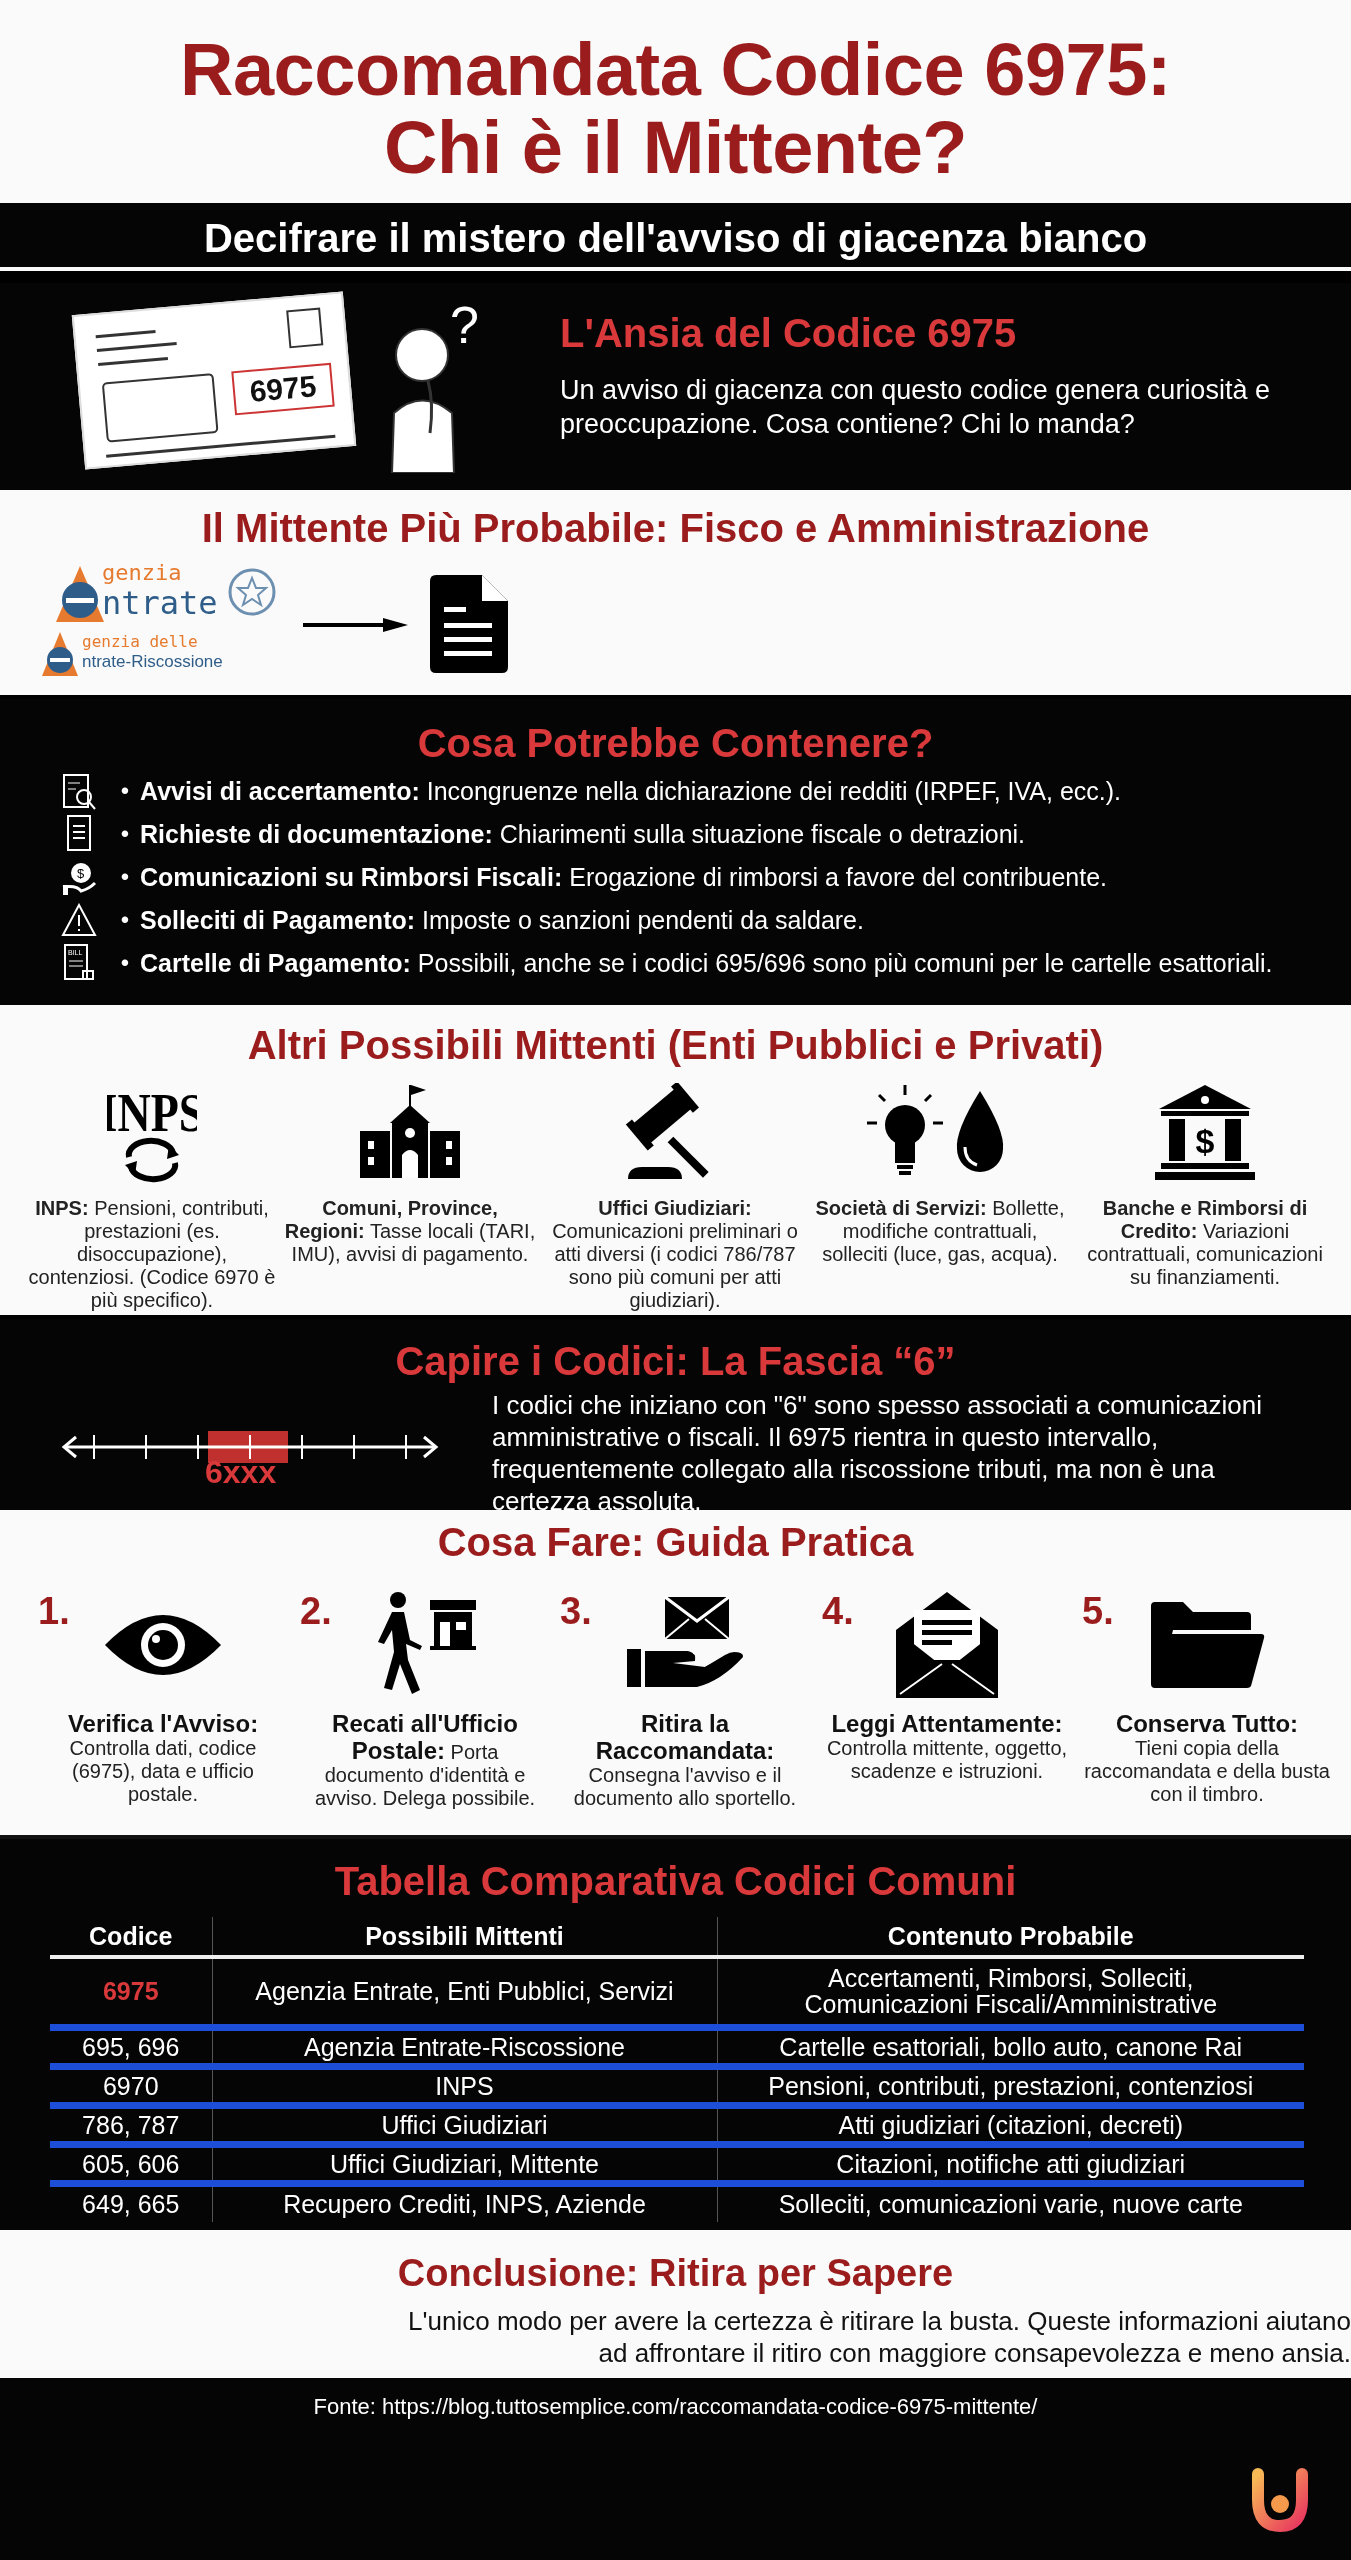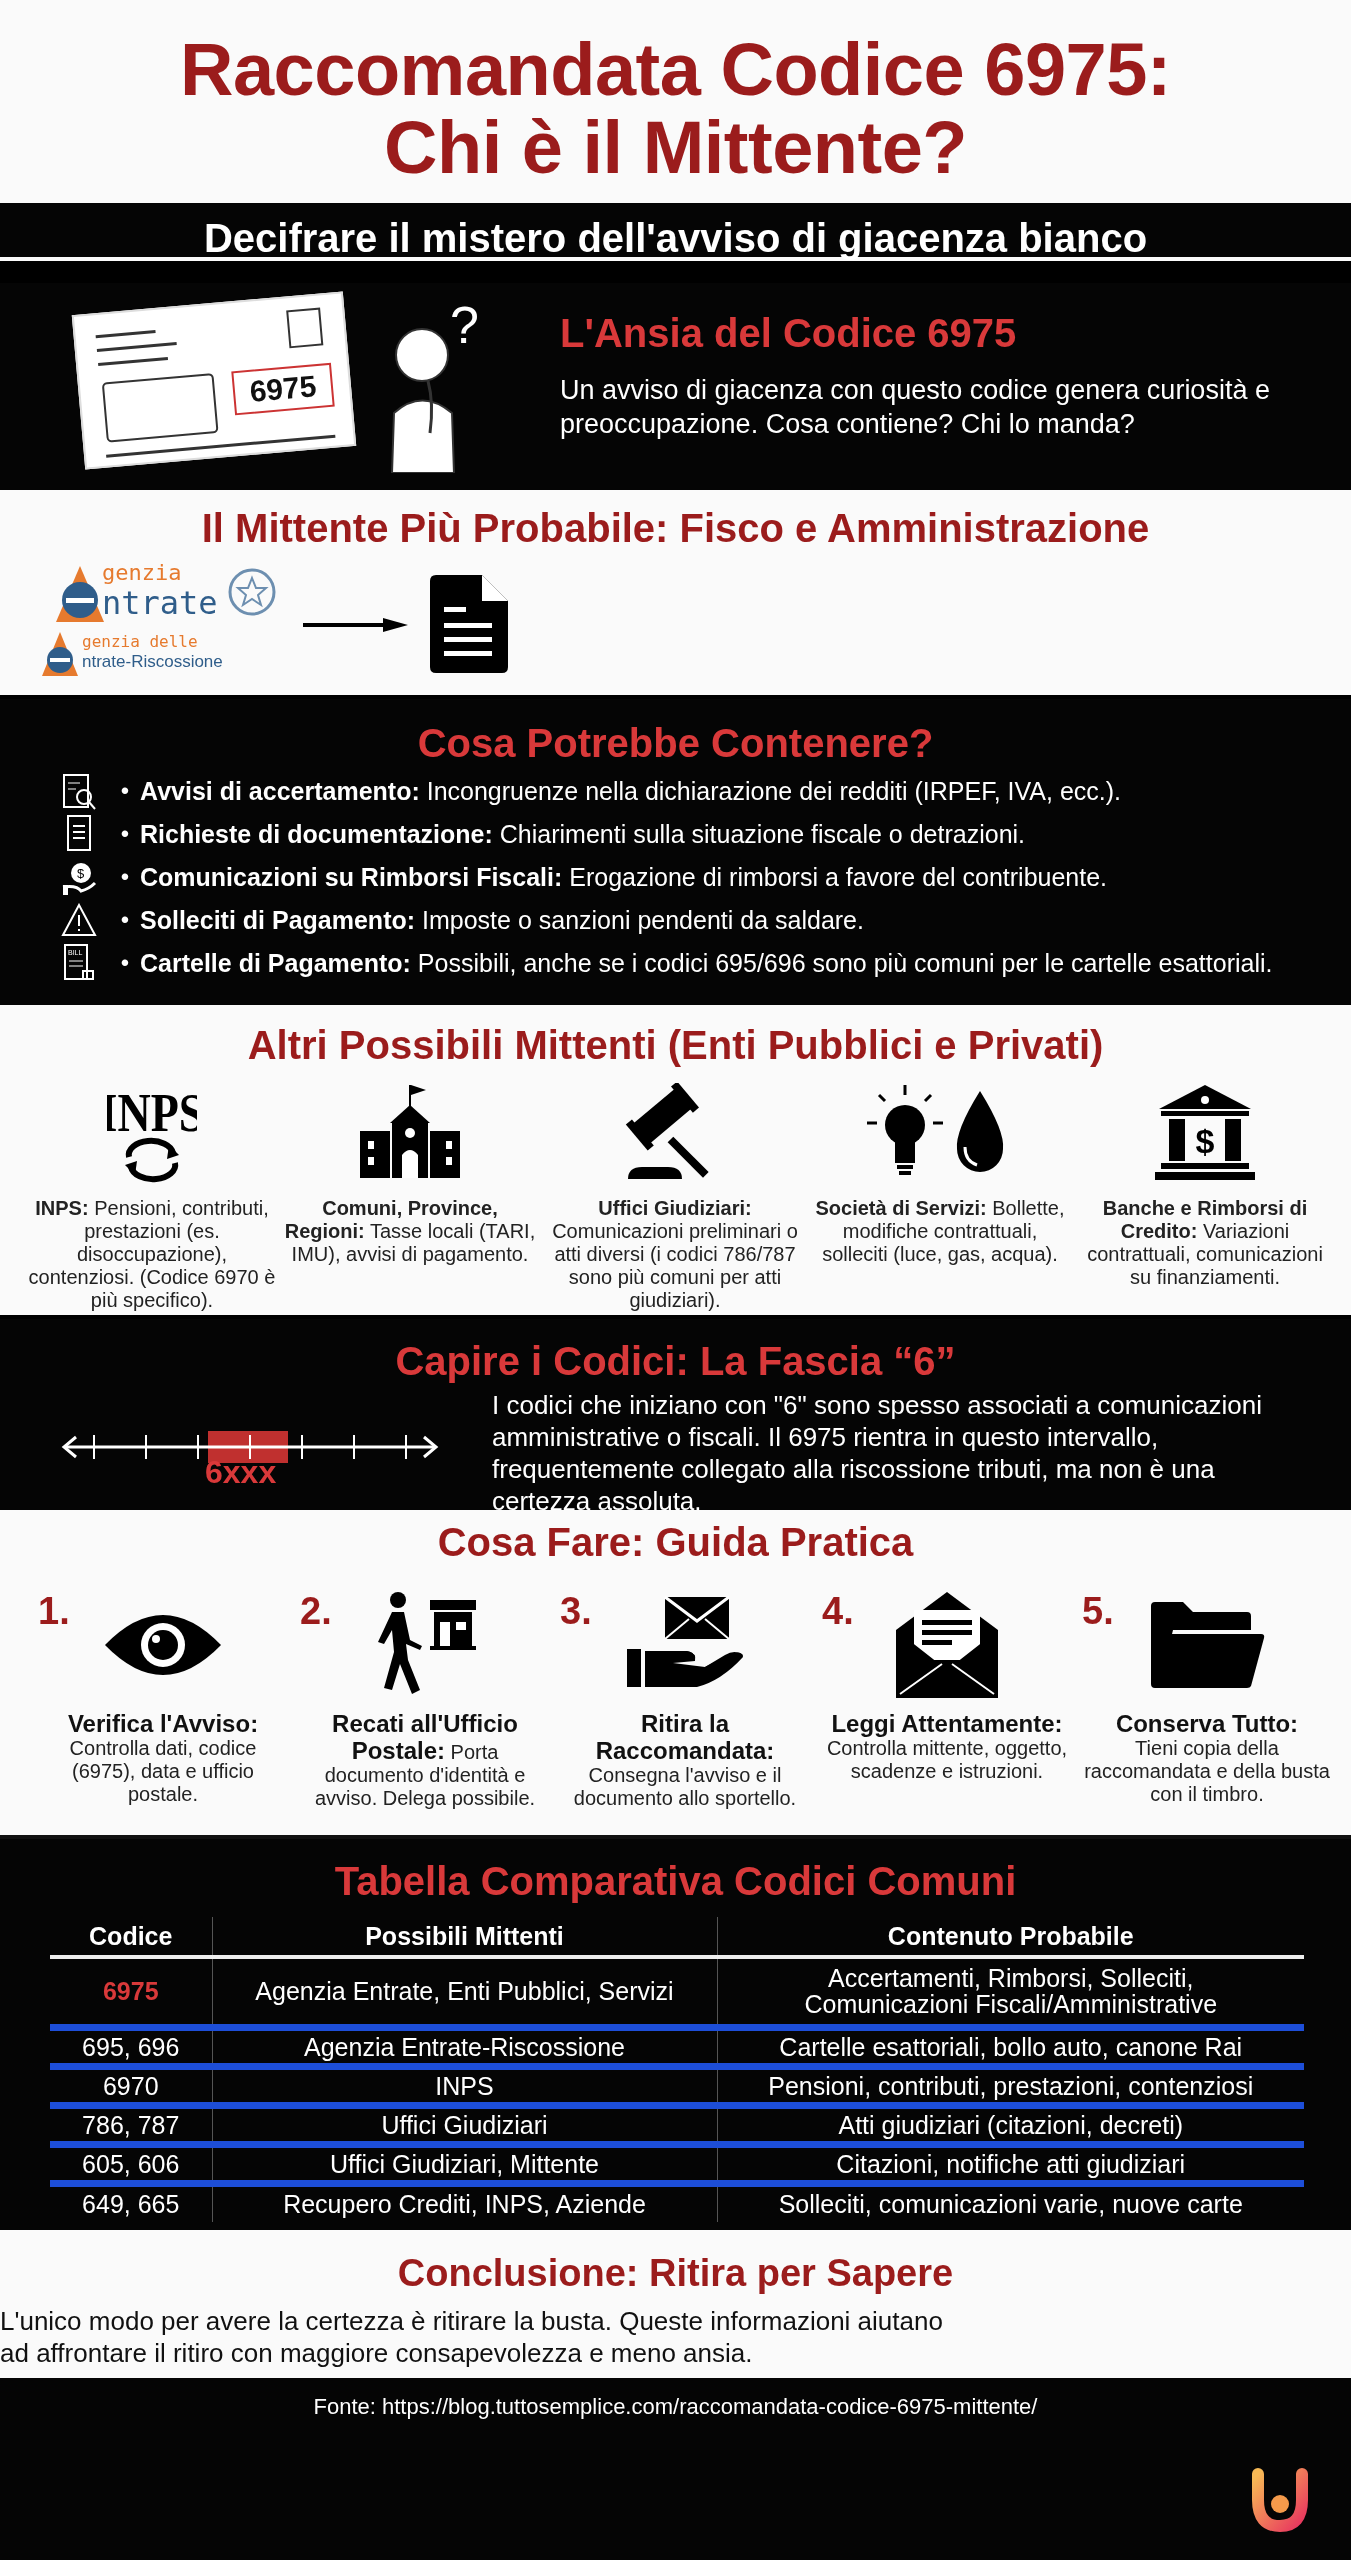--- a/index.html
+++ b/index.html
@@ -8,21 +8,21 @@
   .sec { position: absolute; left: 0; width: 1351px; }
   .white { background: #fafafa; }
   .black { background: #050505; color: #fff; }
   .h-red-dark { color: #9b1c1c; font-weight: bold; text-align: center; }
   .h-red { color: #d9393a; font-weight: bold; text-align: center; }
   b { font-weight: bold; }
 
   
   #title { top: 0; height: 203px; }
   #title .t { position: absolute; left: 0; width: 100%; font-size: 74px; line-height: 80px; font-weight: bold; color: #9b1c1c; text-align: center; letter-spacing: -0.5px; }
-  #subtitle { top: 203px; height: 58px; border-bottom: 4px solid #fafafa; box-shadow: 0 4px 0 #000; }
+  #subtitle { top: 203px; height: 68px; border-bottom: 4px solid #fafafa; box-shadow: 0 4px 0 #000; }
   #subtitle .t { font-size: 40px; line-height: 70px; font-weight: bold; text-align: center; color: #fff; }
 
   
   #ansia { top: 283px; height: 207px; }
   .envelope { position: absolute; left: 78px; top: 20px; width: 272px; height: 155px; background: #fff; transform: rotate(-5deg); border: 2px solid #ddd; }
   .envelope .ln { position: absolute; height: 3px; background: #333; }
   .envelope .stamp { position: absolute; right: 22px; top: 12px; width: 34px; height: 38px; border: 2px solid #333; }
   .envelope .box { position: absolute; left: 22px; top: 68px; width: 112px; height: 60px; border: 2px solid #333; border-radius: 5px; }
   .envelope .code { position: absolute; left: 152px; top: 68px; width: 100px; height: 44px; border: 2px solid #c33; font-weight: bold; font-size: 30px; line-height: 40px; text-align: center; color: #111; }
   .thinker { position: absolute; left: 380px; top: 10px; width: 110px; height: 180px; }
@@ -76,21 +76,21 @@
   table { position: absolute; left: 50px; top: 78px; width: 1254px; border-collapse: collapse; color: #fff; font-size: 25px; }
   th { font-weight: bold; height: 40px; border-bottom: 4px solid #eee; text-align: center; }
   td { text-align: center; height: 39px; border-top: 7px solid #1d4ed8; line-height: 26px; }
   th + th, td + td { border-left: 1px solid #555; }
   tr.first td { height: 70px; border-top: none; }
   td.hl { color: #d9393a; font-weight: bold; }
 
   
   #concl { top: 2230px; height: 148px; }
   #concl .h { position: absolute; top: 22px; width: 100%; font-size: 38px; }
-  #concl .p { position: absolute; top: 75px; width: 100%; font-size: 26px; line-height: 32px; text-align: left; color: #111; }
+  #concl .p { position: absolute; top: 75px; width: 100%; font-size: 26px; line-height: 32px; text-align: right; color: #111; }
   #footer { top: 2378px; height: 182px; }
   #footer .src { position: absolute; top: 16px; width: 100%; text-align: center; font-size: 22px; color: #fff; }
   .brand { position: absolute; left: 1250px; top: 2466px; width: 60px; height: 66px; }
 </style>
 </head>
 <body>
 
 <section class="sec white" id="title">
   <div class="t" style="top:30px">Raccomandata Codice 6975:</div>
   <div class="t" style="top:108px">Chi è il Mittente?</div>

